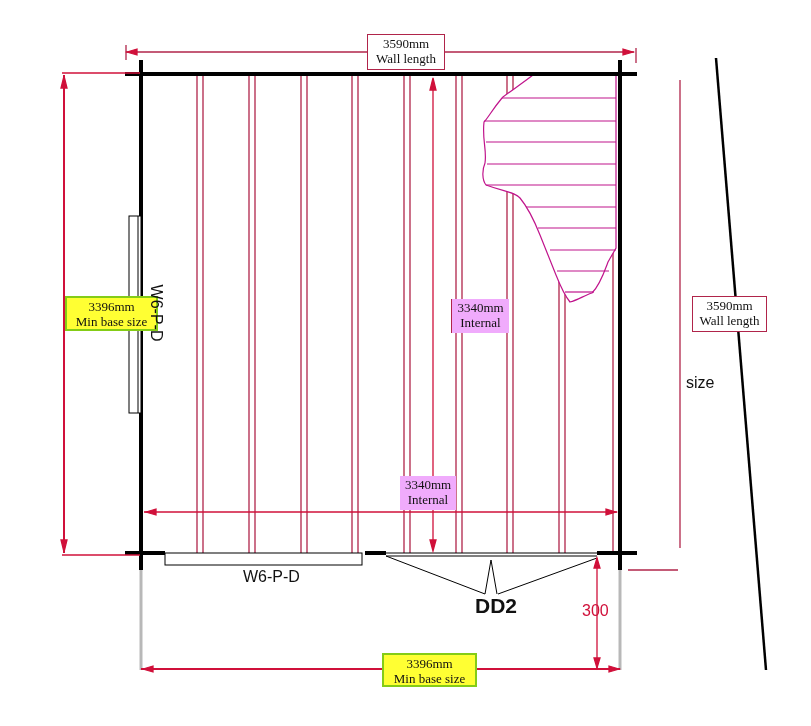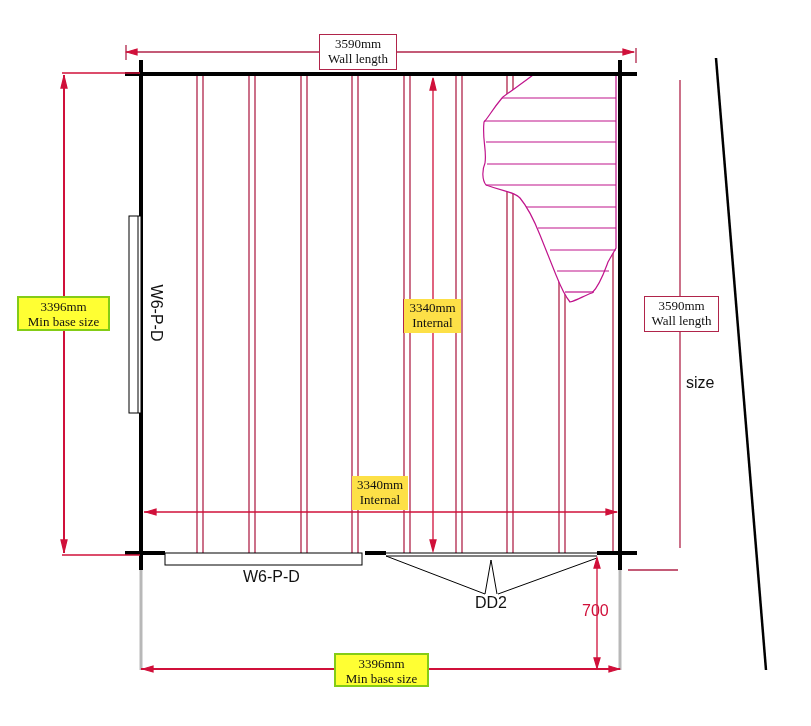--- a/index.html
+++ b/index.html
@@ -1,20 +1,20 @@
 <!DOCTYPE html>
 <html><head>
 <meta charset="utf-8">
 <style>
   html, body { margin:0; padding:0; background:#ffffff; }
   body { width:811px; height:726px; position:relative; overflow:hidden; font-family:"Liberation Serif", serif; }
   svg { position:absolute; left:0; top:0; }
-  .lbl { position:absolute; background:#ffffff; border:1.5px solid #b0244a; color:#111; font-family:"Liberation Serif", serif; font-size:13px; line-height:15px; text-align:center; padding:1px 3px; box-sizing:border-box; white-space:nowrap; }
+  .lbl { position:absolute; background:#ffffff; border:1.5px solid #b0244a; color:#111; font-family:"Liberation Serif", serif; font-size:13px; line-height:15px; text-align:center; padding:1px 3px; box-sizing:border-box; white-space:nowrap;margin-left:48px; }
   .lbl.yellow { background:#ffff33; border:2px solid #84cc16; }
-  .lbl.plain { border:none; background:#fde047; }
+  .lbl.plain { border:none; background:#f0abfc; }
   .sans { position:absolute; font-family:"Liberation Sans", sans-serif; color:#111; white-space:nowrap; }
   .red { color:#d0103a; }
 </style>
 </head>
 <body>
 
 <svg width="811" height="726" viewBox="0 0 811 726">
 
   <g stroke="#b0244a" stroke-width="1.3" fill="none">
     <line x1="197" y1="75" x2="197" y2="553"></line>
@@ -142,17 +142,17 @@
 
 <div class="lbl yellow" style="left:334px;top:653px;width:95px;height:34px;">
   <div>3396mm</div>
   <div>Min base size</div>
 </div>
 
 <div class="sans" style="left:126px;top:304px;font-size:16px;transform:rotate(90deg);transform-origin:center;width:60px;text-align:center;">W6-P-D</div>
 
 <div class="sans" style="left:243px;top:568px;font-size:16px;">W6-P-D</div>
 
-<div class="sans" style="left:475px;top:594px;font-size:16px;">DD2</div>
+<div class="sans" style="left:475px;top:594px;font-size:21px;font-weight:bold;">DD2</div>
 
-<div class="sans red" style="left:582px;top:602px;font-size:16px;">700</div>
+<div class="sans red" style="left:582px;top:602px;font-size:16px;">300</div>
 
 <div class="sans" style="left:686px;top:374px;font-size:16px;">size</div>
 
 </body></html>

